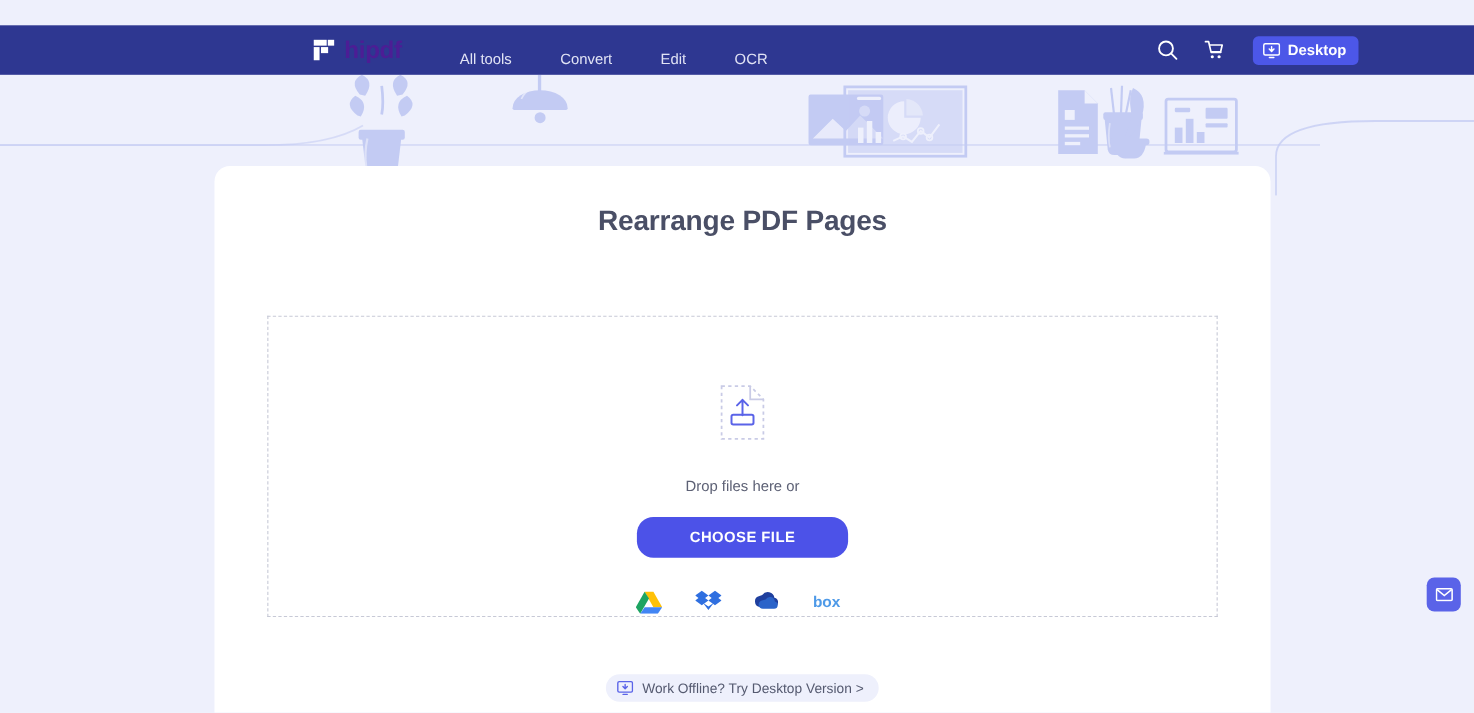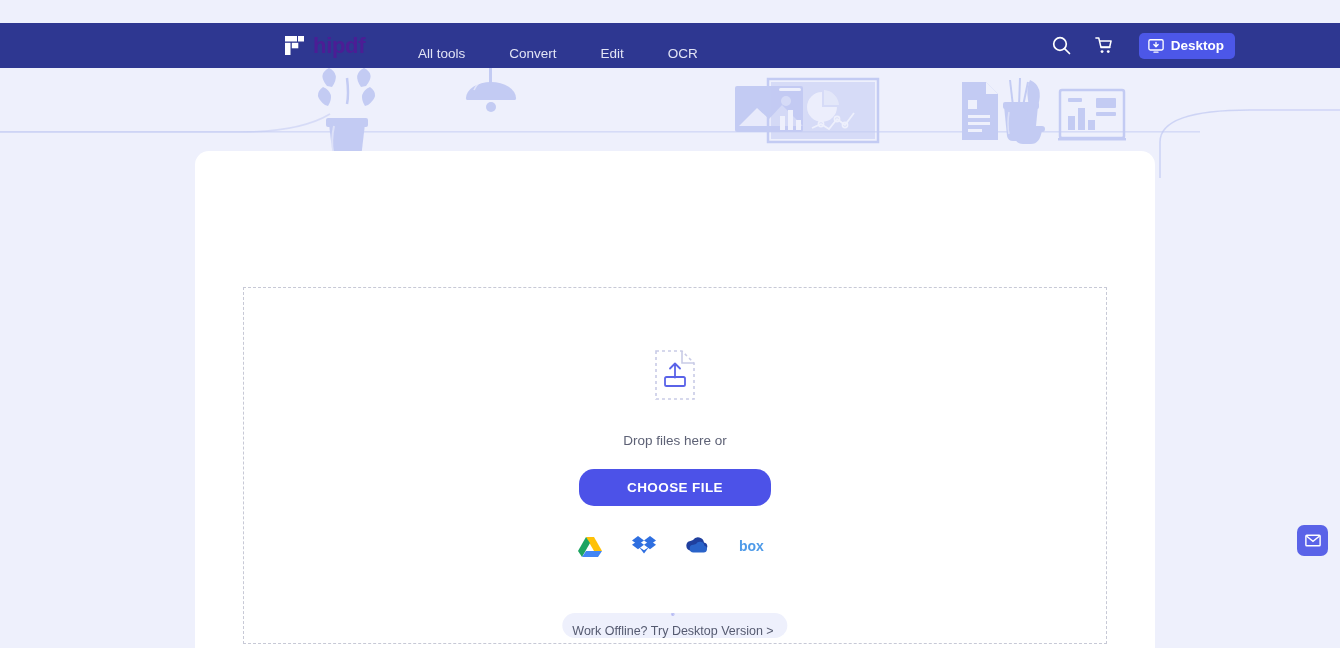--- a/index.html
+++ b/index.html
@@ -65,37 +65,37 @@
     position: absolute; left: 195px; top: 151px; width: 960px; height: 497px;
     background: #fff; border-radius: 14px 14px 0 0; z-index: 20;
   }
   .card-title {
     text-align: center; margin-top: 36px; font-size: 25.5px; font-weight: bold;
     color: #4a4f66; letter-spacing: -.2px;
   }
   .card-sub { text-align: center; margin-top: 13px; font-size: 13.5px; color: #8e93a8; }
 
   .dropzone {
-    position: absolute; left: 48px; top: 136px; width: 864px; height: 357px;
+    position: absolute; left: 48px; top: 136px; width: 864px; height: 274px;
     border: 1px dashed #c7c9d6; display: flex; flex-direction: column; align-items: center;
   }
   .upload-icon { margin-top: 61px; }
   .drop-text { margin-top: 28px; font-size: 13.5px; color: #5d6175; }
   .choose-btn {
     margin-top: 21px; width: 192px; height: 37px; background: #4c52e8; border-radius: 15px;
     color: #fff; font-size: 13.5px; font-weight: bold; letter-spacing: .4px;
     display: flex; align-items: center; justify-content: center; cursor: pointer; border: none;
   }
   .cloud-row { margin-top: 27px; display: flex; align-items: center; gap: 28px; }
   .cloud-icon { width: 26px; height: 26px; display: flex; align-items: center; justify-content: center; cursor: pointer; }
 
   .offline-pill {
     position: absolute; left: 50%; transform: translateX(-50%); top: 462px;
     background: #eef0fc; border-radius: 14px; height: 25px; padding: 0 14px 0 10px;
-    display: flex; align-items: center; gap: 8px; cursor: pointer; flex-direction: column;
+    display: flex; align-items: center; gap: 8px; cursor: pointer;
   }
   .offline-pill span { font-size: 12.5px; color: #555a70; }
 
   
   .mail-fab {
     position: absolute; right: 12px; top: 525px; width: 31px; height: 31px;
     background: #5a63e8; border-radius: 7px; display: flex; align-items: center; justify-content: center;
     cursor: pointer; z-index: 70;
   }
 </style>
@@ -244,20 +244,21 @@
         <circle cx="12.3" cy="14.5" r="1" fill="#6a6f8c"></circle>
         <circle cx="17.7" cy="14.5" r="1" fill="#6a6f8c"></circle>
         <path d="M13.2 17.6 q1.8 1.3 3.6 0" stroke="#6a6f8c" stroke-width=".9" fill="none" stroke-linecap="round"></path>
         <path d="M7 30 q1.5 -7 8 -7 q6.5 0 8 7 z" fill="#dfe1ee"></path>
       </svg>
     </div>
     <div class="pro-badge">Pro</div>
   </div>
 
   <div class="card">
+    <div class="card-title">Rearrange PDF Pages</div>
 
     <div class="dropzone">
       <div class="upload-icon">
         <svg width="42" height="52" viewBox="0 0 42 52">
           <path d="M2 2 h26 l12 12 v36 h-38 z" fill="none" stroke="#c9cbe6" stroke-width="1.6" stroke-dasharray="3 3"></path>
           <path d="M28 2 v12 h12" fill="none" stroke="#c9cbe6" stroke-width="1.6"></path>
           <rect x="11" y="28" width="20" height="9" rx="1.6" fill="none" stroke="#5a63e8" stroke-width="1.8"></rect>
           <path d="M21 14.5 v14 M16 19.5 L21 14.5 L26 19.5" fill="none" stroke="#5a63e8" stroke-width="1.8" stroke-linecap="round" stroke-linejoin="round"></path>
         </svg>
       </div>

